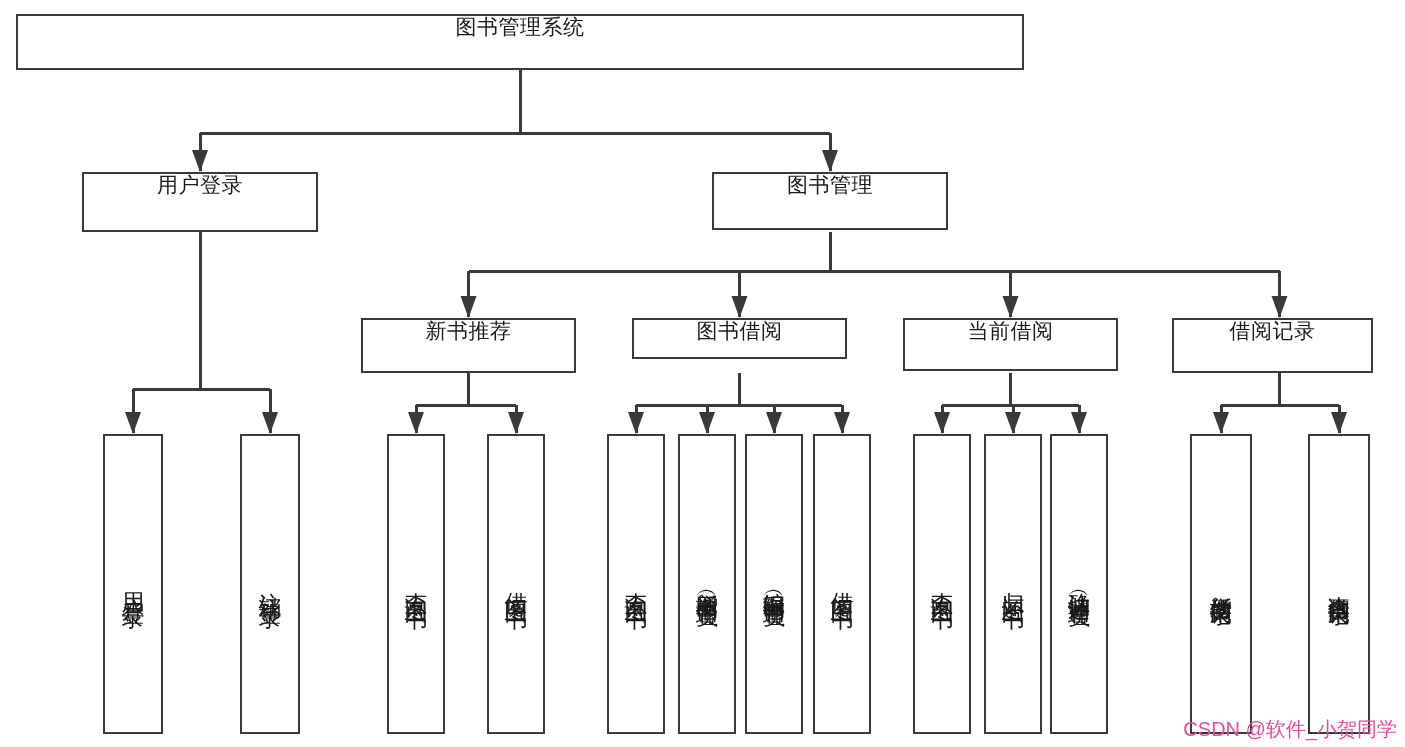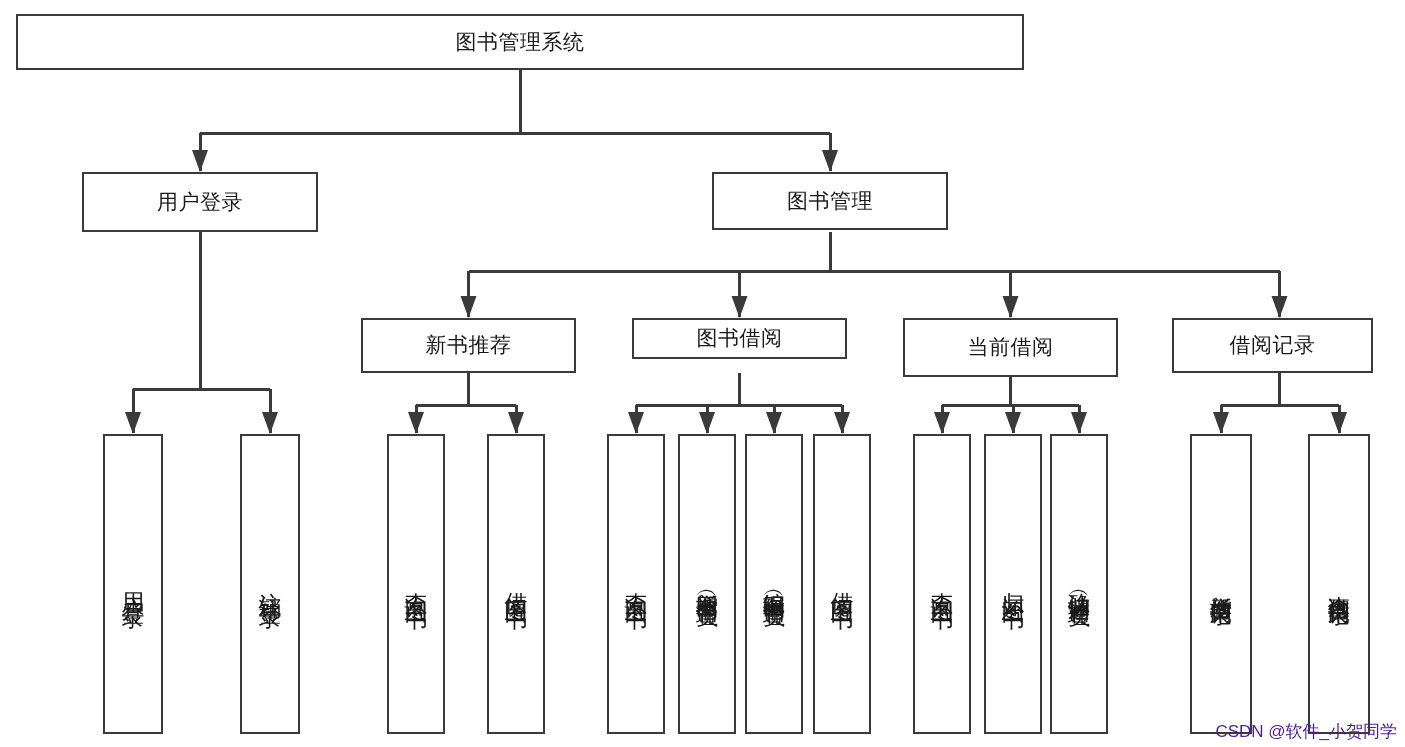--- a/index.html
+++ b/index.html
@@ -25,21 +25,21 @@
     width: 1405px;
     height: 747px;
     pointer-events: none;
   }
   .node {
     position: absolute;
     box-sizing: border-box;
     border: 2px solid #3a3a3a;
     background: #ffffff;
     display: flex;
-    align-items: center;
+    align-items: flex-start;
     justify-content: center;
     color: #1a1a1a;
     z-index: 2;
   }
   .node .label {
     display: block;
     text-align: center;
     line-height: 1.08;
     letter-spacing: 0.5px;
   }
@@ -59,22 +59,22 @@
     white-space: nowrap;
   }
   .node.vert.dense .label {
     letter-spacing: 2px;
     font-size: 22px;
   }
   .watermark {
     position: absolute;
     right: 8px;
     bottom: 4px;
-    font-size: 17px;
-    color: #4c1d95;
+    font-size: 20px;
+    color: #ec4899;
     z-index: 5;
     white-space: nowrap;
     font-family: "Liberation Sans", "DejaVu Sans", sans-serif;
   }
 </style>
 </head>
 <body>
 
 <div id="canvas">
 
@@ -142,21 +142,21 @@
       </div>
       <div class="node horiz" style="left: 712px; top: 172px; width: 236px; height: 58px;">
         <span class="label">图书管理</span>
       </div>
       <div class="node horiz" style="left: 361px; top: 318px; width: 215px; height: 55px;">
         <span class="label">新书推荐</span>
       </div>
       <div class="node horiz" style="left: 632px; top: 318px; width: 215px; height: 41px;">
         <span class="label">图书借阅</span>
       </div>
-      <div class="node horiz" style="left: 903px; top: 318px; width: 215px; height: 59px;">
+      <div class="node horiz" style="left: 903px; top: 318px; width: 215px; height: 53px;">
         <span class="label">当前借阅</span>
       </div>
       <div class="node horiz" style="left: 1172px; top: 318px; width: 201px; height: 55px;">
         <span class="label">借阅记录</span>
       </div>
       <div class="node vert" style="left: 103px; top: 434px; width: 60px; height: 300px;">
         <span class="label">用户登录</span>
       </div>
       <div class="node vert" style="left: 240px; top: 434px; width: 60px; height: 300px;">
         <span class="label">注销登录</span>

